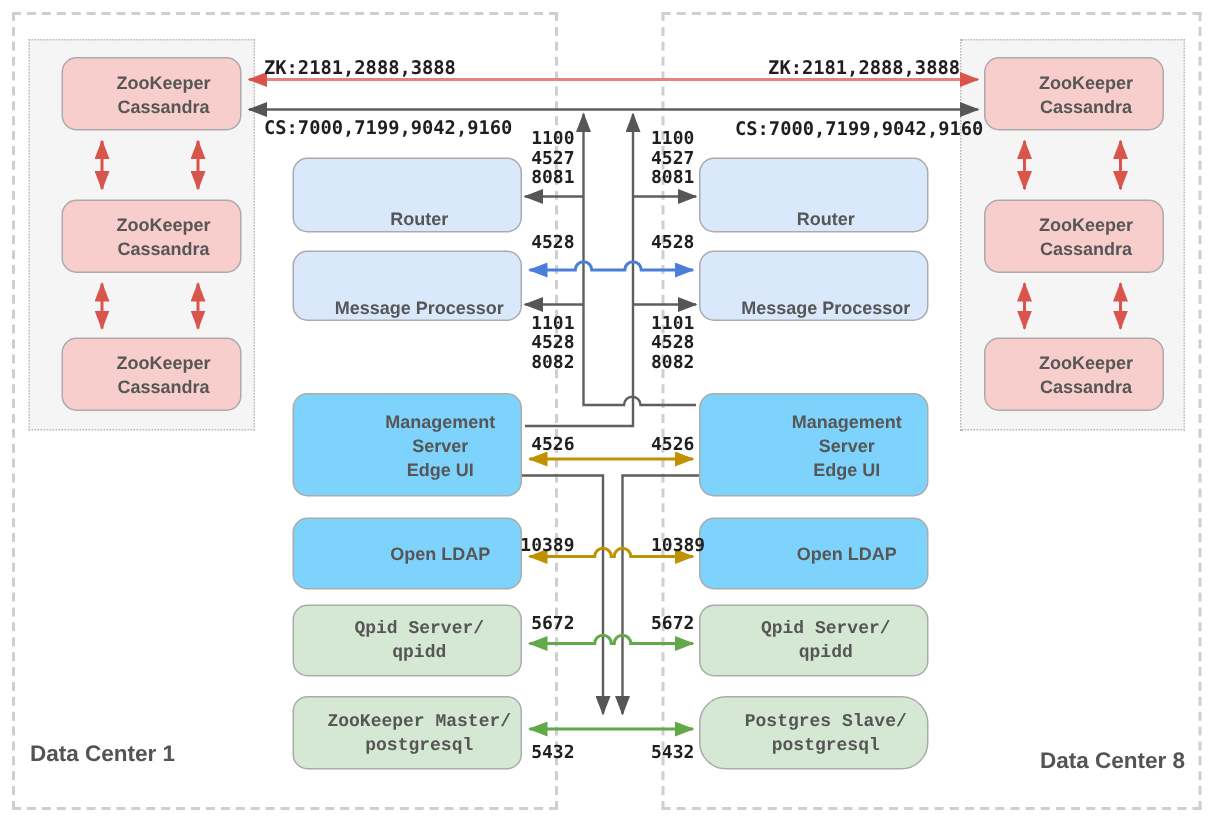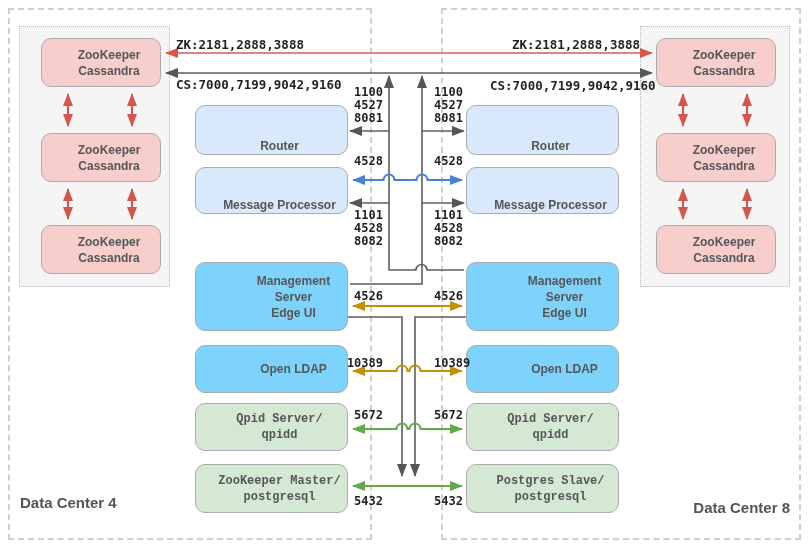--- a/index.html
+++ b/index.html
@@ -172,21 +172,21 @@
     <div class="node-label">Management Server
 Edge UI</div>
     </div>
   <div class="node yellow" style="left:466px;top:345px;width:153px;height:48px;">
     <div class="node-label">Open LDAP</div>
     </div>
   <div class="node green" style="left:466px;top:403px;width:153px;height:48px;">
     <div class="node-label">Qpid Server/
 qpidd</div>
     </div>
-  <div class="node green" style="left:466px;top:464px;width:153px;height:49px;">
+  <div class="node green" style="left:466px;top:464px;width:153px;height:49px;border-radius:18px;">
     <div class="node-label">Postgres Slave/
 postgresql</div>
     </div>
 
   <div class="buslabel" style="left:176px;top:37px;">ZK:2181,2888,3888</div>
   <div class="buslabel ta-r" style="left:490px;top:37px;width:150px;">ZK:2181,2888,3888</div>
   <div class="buslabel" style="left:176px;top:77px;">CS:7000,7199,9042,9160</div>
   <div class="buslabel ta-r" style="left:490px;top:78px;width:150px;">CS:7000,7199,9042,9160</div>
 
   <div class="port ta-r" style="left:323px;top:86px;width:60px;">1100
@@ -211,16 +211,16 @@
 
   <div class="port ta-r" style="left:323px;top:357px;width:60px;">10389</div>
   <div class="port" style="left:434px;top:357px;">10389</div>
 
   <div class="port ta-r" style="left:323px;top:409px;width:60px;">5672</div>
   <div class="port" style="left:434px;top:409px;">5672</div>
 
   <div class="port ta-r" style="left:323px;top:495px;width:60px;">5432</div>
   <div class="port" style="left:434px;top:495px;">5432</div>
 
-  <div class="dc-label" style="left:20px;top:494px;">Data Center 4</div>
+  <div class="dc-label" style="left:20px;top:494px;">Data Center 1</div>
   <div class="dc-label ta-r" style="left:640px;top:499px;width:150px;text-align:right;">Data Center 8</div>
 
 </div>
 
 </body></html>

